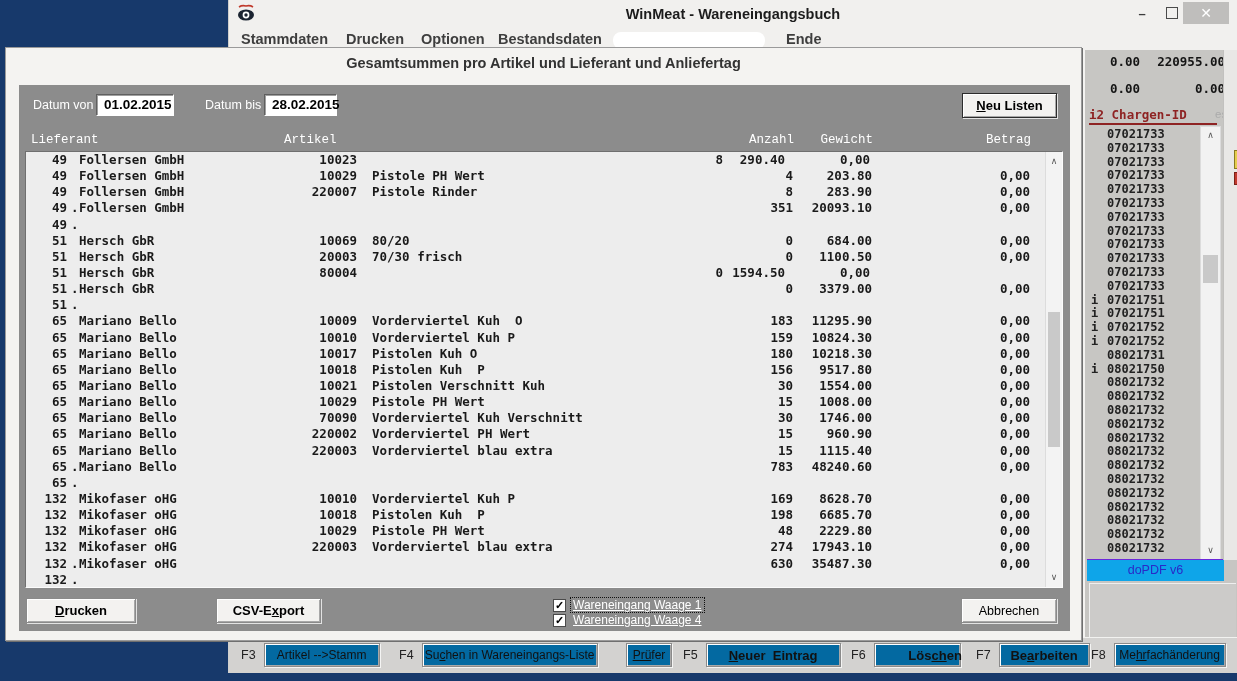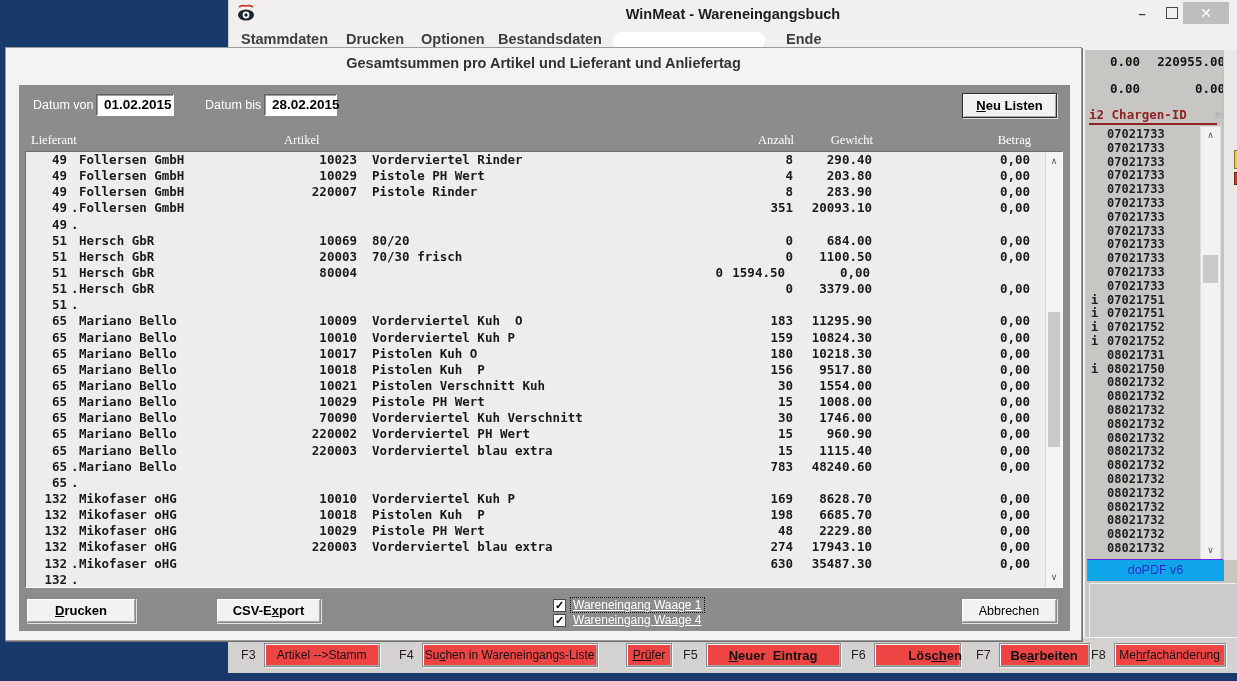--- a/index.html
+++ b/index.html
@@ -48,21 +48,21 @@
   .rlower{position:absolute;left:4px;top:533px;width:147px;height:54px;background:#CCCBC9;
           border-top:1px solid #efefef;border-left:1px solid #efefef;box-sizing:border-box;}
   .redge{position:absolute;left:138px;top:0;width:17px;height:510px;background:#E9E8E6;border-left:1px solid #c2c1bf;}
   .frag{position:absolute;left:10px;width:7px;}
   .frag-yellow{top:100px;height:17px;background:#E5CE4E;border:1px solid #8a7a20;border-right:none;}
   .frag-red{top:122px;height:11px;background:#C23B2E;border:1px solid #7c2018;border-right:none;}
   
   .fbar{position:absolute;left:0;top:637px;width:100%;height:36px;background:#D3D2D0;border-top:1px solid #f2f2f0;}
   .fgroup{position:absolute;top:5px;display:inline-flex;align-items:center;gap:8px;}
   .fkey{font-size:12.5px;color:#222;}
-  .fbtn{height:24px;background:#ef4444;border:1px solid #8a8a8a;box-sizing:border-box;
+  .fbtn{height:24px;background:#0369a1;border:1px solid #8a8a8a;box-sizing:border-box;
         box-shadow:inset 1px 1px 0 #ffffff,inset -1px -1px 0 #a8a8a8,1px 1px 0 rgba(255,255,255,.75);
         display:flex;align-items:center;justify-content:center;font-size:12px;color:#111;white-space:pre;cursor:default;}
   .fgroup:nth-child(1){left:12px;}  .fgroup:nth-child(1) .fbtn{width:116px;}
   .fgroup:nth-child(2){left:170px;} .fgroup:nth-child(2) .fbtn{width:176px;}
   .fgroup:nth-child(3){left:397px;} .fgroup:nth-child(3) .fbtn{width:46px;}
   .fgroup:nth-child(4){left:454px;} .fgroup:nth-child(4) .fbtn{width:135px;font-weight:bold;font-size:13px;}
   .fgroup:nth-child(5){left:622px;} .fgroup:nth-child(5) .fbtn{width:87px;font-weight:bold;font-size:13px;padding-left:36px;}
   .fgroup:nth-child(6){left:747px;} .fgroup:nth-child(6) .fbtn{width:91px;font-weight:bold;font-size:13px;}
   .fgroup:nth-child(7){left:862px;} .fgroup:nth-child(7) .fbtn{width:112px;}
   .bottom-navy{position:absolute;left:0;top:673px;width:1237px;height:8px;background:#17396B;}
@@ -80,21 +80,21 @@
           box-shadow:inset 1px 1px 0 #9f9f9f;
           font-weight:bold;font-size:13.5px;color:#000;line-height:20px;padding-left:7px;cursor:text;}
   .inp-from{left:77px;width:78px;}
   .inp-to{left:245px;width:73px;}
   .btn{background:#F3F2F0;border:1px solid #8a8a8a;box-sizing:border-box;
        box-shadow:inset 1px 1px 0 #ffffff,inset -1px -1px 0 #a8a8a8,1px 1px 0 rgba(255,255,255,.75);
        display:flex;align-items:center;justify-content:center;color:#000;cursor:default;}
   .btn-neulisten{position:absolute;left:943px;top:8px;width:95px;height:25px;
                  border:1px solid #2c2c2c;font-weight:bold;font-size:13px;}
   .hdr{position:absolute;top:48px;height:16px;color:#ffffff;font-size:12.5px;
-       font-family:Liberation Serif, serif;}
+       font-family:Liberation Mono, monospace;}
   .h-lieferant{left:12px;} .h-artikel{left:265px;}
   .h-anzahl{right:276px;} .h-gewicht{right:197px;} .h-betrag{right:39px;}
   .table{position:absolute;left:6px;top:66px;width:1038px;height:437px;background:#EDEDED;
          border:1px solid;border-color:#6f6f6f #fbfbfb #fbfbfb #6f6f6f;box-sizing:border-box;}
   .tbody{position:absolute;left:0;top:0;width:1019px;height:435px;overflow:hidden;
          font-family:"DejaVu Sans Mono",monospace;font-size:12.5px;font-weight:600;color:#1a1a1a;}
   .trow{display:grid;grid-template-columns:41px 12px 185px 96px 1fr 70px 87px 160px;
         height:16.15px;line-height:16.15px;}
   .trow>div{white-space:pre;overflow:hidden;}
   .c-no{text-align:right;}
@@ -348,21 +348,20 @@
       <div class="hdr h-gewicht">Gewicht</div>
       <div class="hdr h-betrag">Betrag</div>
 
       <div class="table">
         <div class="tbody">
             <div class="trow">
               <div class="c-no">49</div>
               <div class="c-dot"></div>
               <div class="c-name">Follersen GmbH</div>
               <div class="c-artno">10023</div>
-              <div class="c-art">Vorderviertel Rinder</div>
               <div class="c-anz">8</div>
               <div class="c-gew">290.40</div>
               <div class="c-bet">0,00</div>
             </div>
             <div class="trow">
               <div class="c-no">49</div>
               <div class="c-dot"></div>
               <div class="c-name">Follersen GmbH</div>
               <div class="c-artno">10029</div>
               <div class="c-art">Pistole PH Wert</div>

